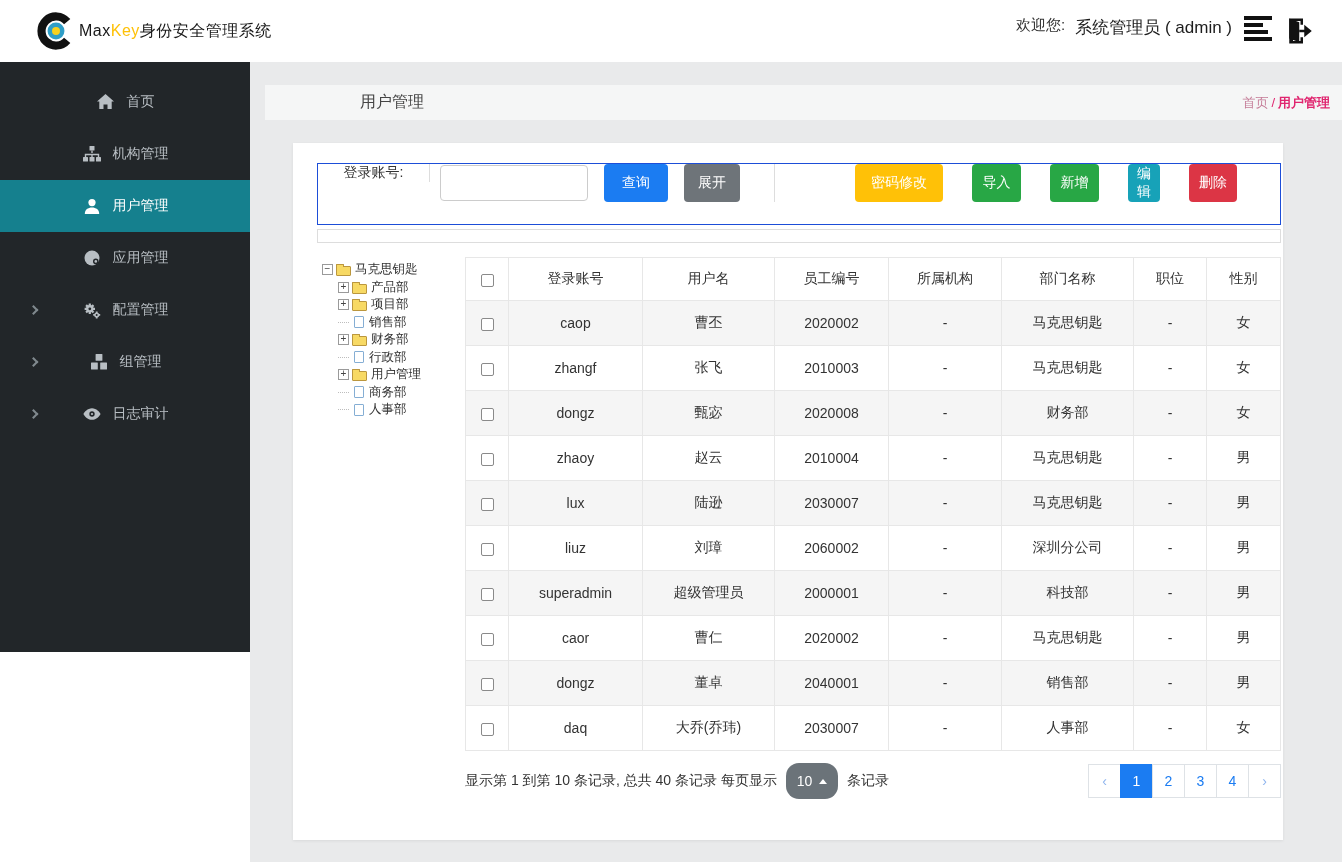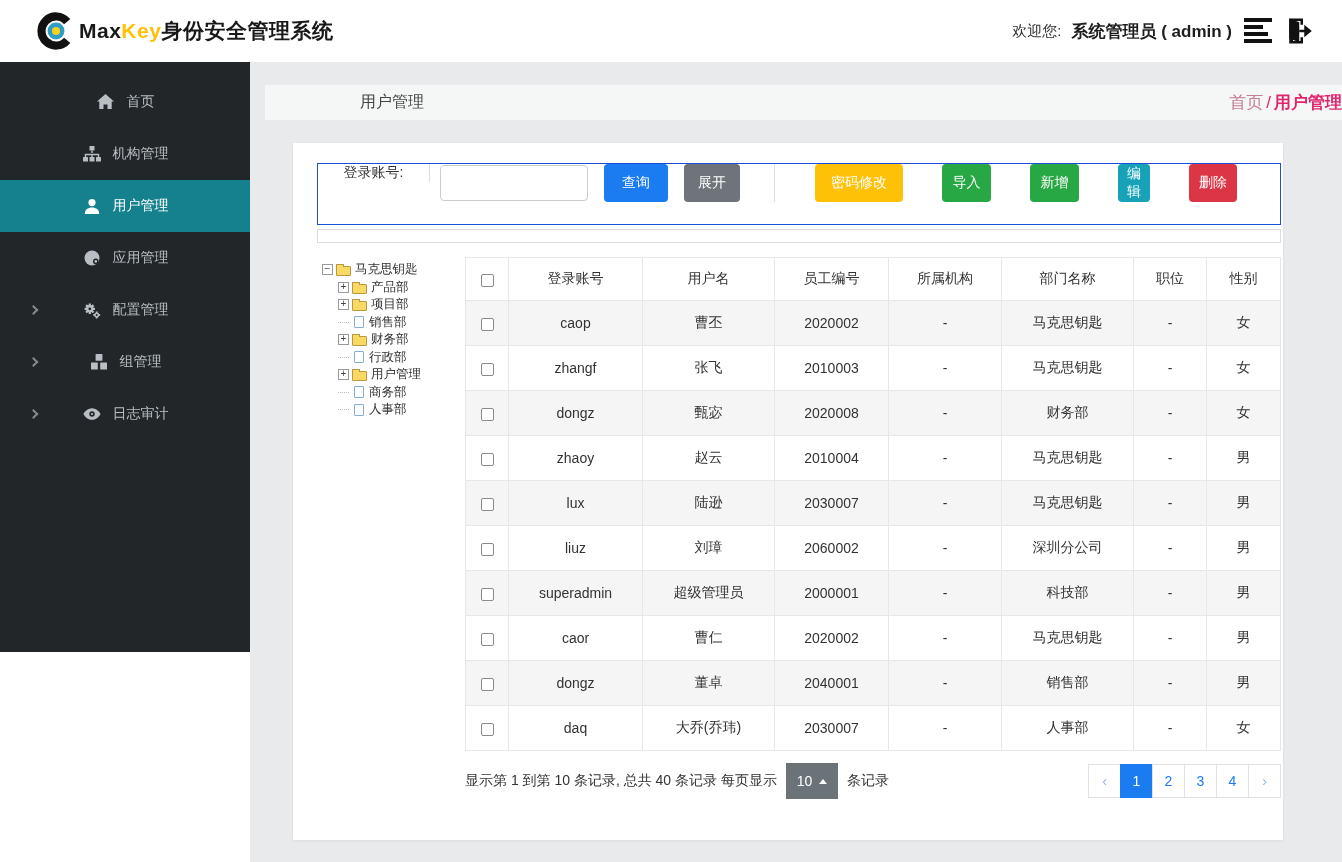--- a/index.html
+++ b/index.html
@@ -7,61 +7,61 @@
     --info-teal:#17a2b8; --danger-red:#dc3545; --secondary-gray:#6e7479;
     --sidebar-bg:#222629; --sidebar-active:#15808e; --breadcrumb-pink:#e0256f;
     --brand-yellow:#fec108;
   }
   *{box-sizing:border-box}
   body{margin:0;width:1342px;height:862px;overflow:hidden;background:#fff;
     font-family:"Liberation Sans","DejaVu Sans",sans-serif;color:#333}
   
   .topbar{height:62px;background:#fff;display:flex;align-items:center}
   .brand{display:flex;align-items:center;margin-left:36px;gap:3px}
-  .brand-text{font-size:21px;font-weight:bold;color:#181818;letter-spacing:.5px}
+  .brand-text{font-size:16px;font-weight:normal;color:#181818;letter-spacing:.5px}
   .brand-key{color:var(--brand-yellow)}
-  .top-right{margin-left:auto;display:flex;align-items:center;margin-right:28px}
+  .top-right{margin-left:auto;display:flex;align-items:flex-start;margin-right:28px}
   .welcome{font-size:15px;color:#333}
-  .username{font-size:17px;font-weight:bold;color:#1d1d1d;margin-left:10px}
+  .username{font-size:17px;font-weight:normal;color:#1d1d1d;margin-left:10px}
   .hicon{display:inline-flex;align-items:center;margin-left:12px;cursor:pointer}
   
   .main{display:flex;height:800px;background:#fff}
   .sidebar-col{width:250px;background:#fff}
   .sidebar{background:var(--sidebar-bg);height:590px;padding-top:14px}
   .side-item{position:relative;height:52px;display:flex;align-items:center;
     justify-content:center;gap:11px;color:#b8bec3;font-size:14px;cursor:pointer}
   .side-item.active{background:var(--sidebar-active);color:#fff}
   .side-item .icon{display:inline-flex;width:20px;justify-content:center}
   .side-chevron{position:absolute;left:30px;top:50%;width:7px;height:7px;
     border-top:2px solid #80898e;border-right:2px solid #80898e;
     transform:translateY(-50%) rotate(45deg)}
   .content{flex:1;background:#e9eaeb;padding-left:15px;overflow:hidden}
   
   .page-header{height:35px;margin-top:23px;background:#f5f6f6;display:flex;align-items:center}
   .page-title{padding-left:95px;font-size:16px;color:#454545}
-  .breadcrumb{margin-left:auto;padding-right:0;font-size:17px}
+  .breadcrumb{margin-left:auto;padding-right:12px;font-size:13px}
   .bc-home{color:#c57d98;cursor:pointer}
   .bc-sep{color:var(--breadcrumb-pink);margin:0 3px}
   .bc-cur{color:var(--breadcrumb-pink);font-weight:bold}
   
   .card{margin:23px 59px 0 28px;height:697px;background:#fff;
     padding:20px 2px 0 24px;box-shadow:0 1px 3px rgba(0,0,0,.07)}
   .search-panel{display:flex;align-items:flex-start;height:62px;border:1px solid #1d4ed8}
   .sp-label-cell{width:112px;display:flex;align-items:center;justify-content:center;
     border-right:1px solid #ddd;font-size:14px;color:#333}
   .sp-form-cell{width:345px;display:flex;align-items:center;gap:16px;
     padding-left:10px;border-right:1px solid #ddd}
   .sp-input{width:148px;height:36px;border:1px solid #ccc;border-radius:4px;
     padding:0 8px;font-size:14px;font-family:inherit}
   .btn{border:none;border-radius:4px;color:#fff;font-size:14px;height:38px;
     cursor:pointer;font-family:inherit}
   .btn-query{width:64px;background:var(--primary-blue)}
   .btn-expand{width:56px;background:var(--secondary-gray)}
   .sp-actions{flex:1;display:flex;align-items:center;justify-content:flex-end;
-    gap:39px;padding-right:43px}
+    gap:29px;padding-right:43px}
   .btn-pwd{width:88px;background:var(--warning-yellow)}
   .btn-import,.btn-add{width:49px;background:var(--success-green)}
   .btn-edit{width:32px;background:var(--info-teal)}
   .btn-del{width:48px;background:var(--danger-red)}
   .sub-strip{height:14px;border:1px solid #ddd;margin-top:4px}
   
   .content-row{display:flex;margin-top:14px}
   .tree{width:149px;padding:4px 0 0 5px;font-size:12.5px;color:#333}
   .tnode{display:flex;align-items:center;height:17.5px;white-space:nowrap;cursor:pointer}
   .tnode.child{margin-left:16px}
@@ -80,21 +80,21 @@
   table{width:100%;border-collapse:collapse;font-size:14px;color:#333;table-layout:fixed}
   th,td{border:1px solid #e7e7e7;text-align:center;overflow:hidden}
   th{height:43px;font-weight:normal}
   td{height:45px}
   tr.striped td{background:#f5f5f5}
   .cb{display:inline-block;width:13px;height:13px;border:1px solid #8a8a8a;
     background:#fff;border-radius:2px;vertical-align:middle;cursor:pointer}
   
   .table-footer{display:flex;align-items:center;margin-top:12px;font-size:14px;color:#333}
   .page-size-btn{display:inline-flex;align-items:center;justify-content:center;gap:7px;
-    width:52px;height:36px;background:#6b7379;color:#fff;border:none;border-radius:0;
+    width:52px;height:36px;background:#6b7379;color:#fff;border:none;border-radius:13px;
     margin:0 9px;font-size:14px;cursor:pointer;font-family:inherit}
   .caret-up{width:0;height:0;border-left:4px solid transparent;
     border-right:4px solid transparent;border-bottom:5px solid #fff}
   .pagination{margin-left:auto;display:flex}
   .page-item{min-width:33px;height:34px;border:1px solid #dee2e6;background:#fff;
     color:var(--primary-blue);display:flex;align-items:center;justify-content:center;
     font-size:14px;cursor:pointer;margin-left:-1px}
   .page-item.nav{color:#8fb5ee}
   .page-item.active{background:var(--primary-blue);border-color:var(--primary-blue);color:#fff}
 </style>

